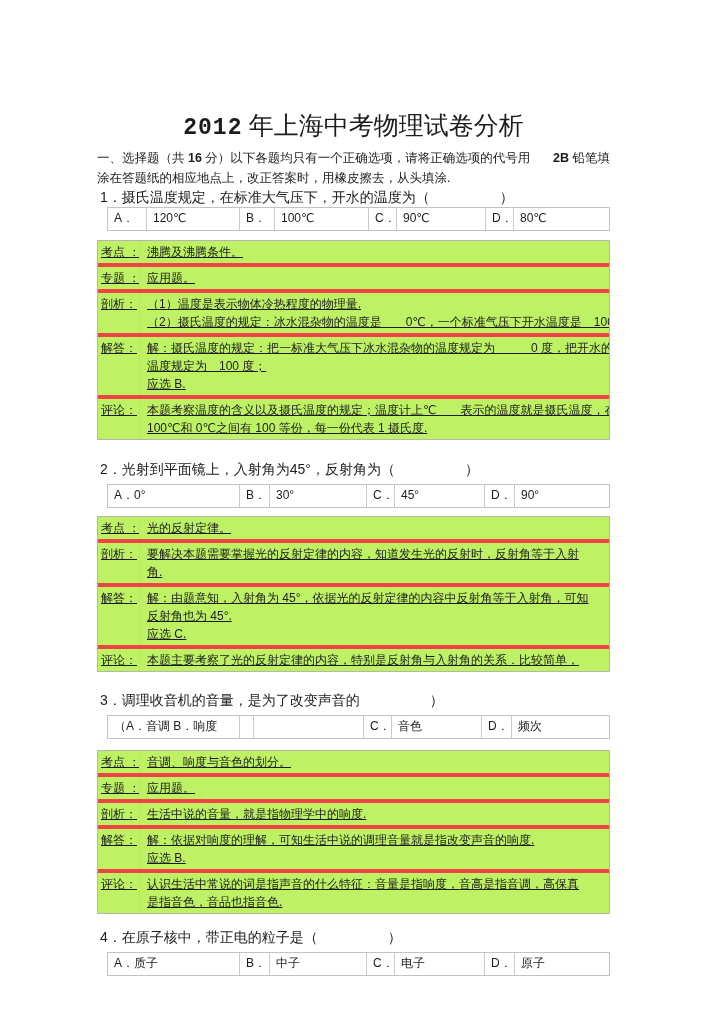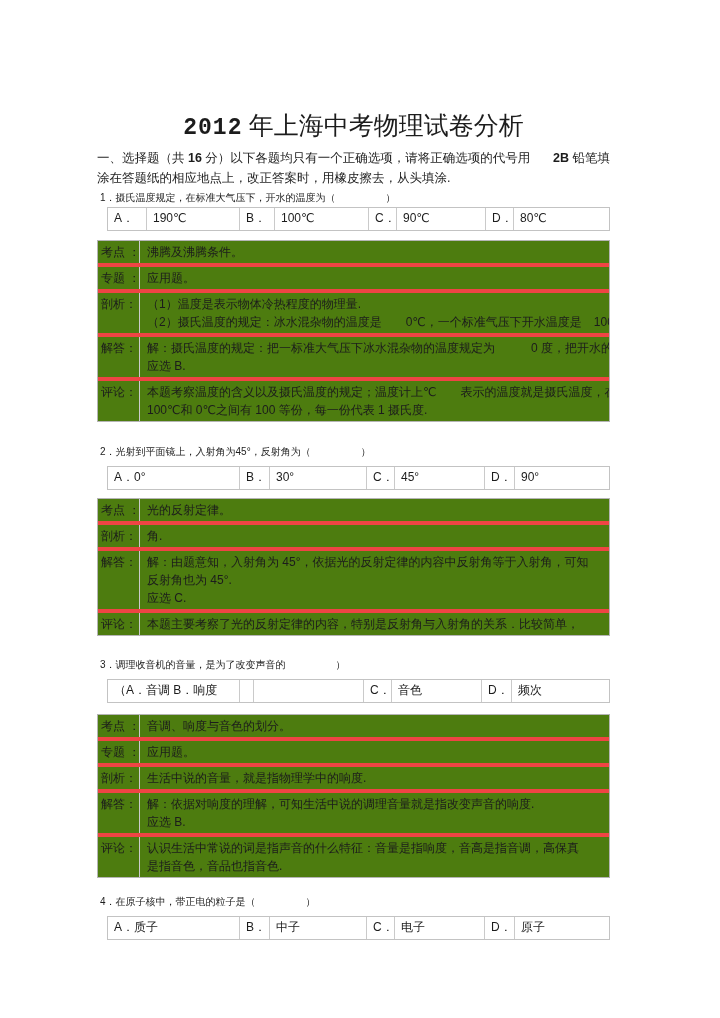--- a/index.html
+++ b/index.html
@@ -12,39 +12,39 @@
   .page{width:513px;margin-left:97px;padding-top:110px;box-sizing:content-box;}
 
   .doc-title{text-align:center;height:32px;line-height:32px;white-space:nowrap;}
   .doc-title .num{font-size:23px;font-weight:700;letter-spacing:1px;font-family:Liberation Mono, monospace;}
   .doc-title .cjk{font-size:25px;font-weight:400;font-family:"Liberation Serif","DejaVu Serif",serif;}
 
   .intro{margin-top:6px;font-size:12.5px;line-height:20px;}
   .intro-line1{display:flex;justify-content:space-between;white-space:nowrap;}
   .bold{font-weight:700;}
 
-  .q-text{margin-top:22px;padding-left:3px;font-size:10px;line-height:15px;white-space:nowrap;overflow:hidden;}
+  .q-text{margin-top:22px;padding-left:3px;font-size:14px;line-height:15px;white-space:nowrap;overflow:hidden;}
   .q-first{margin-top:2px;}
 
   .opt-row{
     margin-top:7px;margin-left:10px;width:503px;box-sizing:border-box;
     display:flex;border:1px solid #c3c3c3;font-size:12px;background:#fff;
   }
   .opt-row.first{margin-top:2px;}
   .opt-cell{
     box-sizing:border-box;flex:0 0 auto;
     border-left:1px solid #cacaca;
     padding:3px 0 4px 6px;line-height:15px;
     white-space:nowrap;overflow:hidden;
   }
   .opt-cell:first-child{border-left:none;}
 
   .an-table{
     margin-top:9px;width:513px;box-sizing:border-box;
-    border:1px solid #b5b5b5;font-size:12px;background:#4d7c0f;
+    border:1px solid #b5b5b5;font-size:12px;background:#bef264;text-decoration:underline;
   }
   .an-row{display:flex;border-top:4px solid #ef4444;}
   .an-row:first-child{border-top:none;}
   .an-label{
     flex:0 0 42px;box-sizing:border-box;
     padding:2px 0 2px 3px;border-right:1px solid #cbcbcb;
     line-height:18px;white-space:nowrap;overflow:hidden;
   }
   .an-content{flex:1;padding:2px 0 2px 7px;overflow:hidden;}
   .an-line{line-height:18px;white-space:nowrap;overflow:hidden;}
@@ -67,21 +67,21 @@
     <div class="intro-line1">
       <span><span>一、选择题（共 </span><span class="bold">16</span><span> 分）以下各题均只有一个正确选项，请将正确选项的代号用</span></span>
       <span><span class="bold">2B</span><span> 铅笔填</span></span>
     </div>
     <div>涂在答题纸的相应地点上，改正答案时，用橡皮擦去，从头填涂.</div>
   </div>
 
   <div class="q-text q-first">1．摄氏温度规定，在标准大气压下，开水的温度为（　　　　　）</div>
   <div class="opt-row first">
     <div class="opt-cell" style="width:38px">A．</div>
-    <div class="opt-cell" style="width:93px">190℃</div>
+    <div class="opt-cell" style="width:93px">120℃</div>
     <div class="opt-cell" style="width:35px">B．</div>
     <div class="opt-cell" style="width:94px">100℃</div>
     <div class="opt-cell" style="width:28px">C．</div>
     <div class="opt-cell" style="width:89px">90℃</div>
     <div class="opt-cell" style="width:28px">D．</div>
     <div class="opt-cell" style="width:96px">80℃</div>
   </div>
 
   <div class="an-table">
     <div class="an-row">
@@ -100,20 +100,21 @@
       <div class="an-label">剖析：</div>
       <div class="an-content">
         <div class="an-line">（1）温度是表示物体冷热程度的物理量.</div>
         <div class="an-line">（2）摄氏温度的规定：冰水混杂物的温度是　　0℃，一个标准气压下开水温度是　100℃.</div>
       </div>
     </div>
     <div class="an-row">
       <div class="an-label">解答：</div>
       <div class="an-content">
         <div class="an-line">解：摄氏温度的规定：把一标准大气压下冰水混杂物的温度规定为　　　0 度，把开水的</div>
+        <div class="an-line">温度规定为　100 度；</div>
         <div class="an-line">应选 B.</div>
       </div>
     </div>
     <div class="an-row">
       <div class="an-label">评论：</div>
       <div class="an-content">
         <div class="an-line">本题考察温度的含义以及摄氏温度的规定；温度计上℃　　表示的温度就是摄氏温度，在</div>
         <div class="an-line">100℃和 0℃之间有 100 等份，每一份代表 1 摄氏度.</div>
       </div>
     </div>
@@ -133,20 +134,21 @@
   <div class="an-table mt-t2">
     <div class="an-row">
       <div class="an-label">考点 ：</div>
       <div class="an-content">
           <div class="an-line">光的反射定律。</div>
         </div>
     </div>
     <div class="an-row">
       <div class="an-label">剖析：</div>
       <div class="an-content">
+        <div class="an-line">要解决本题需要掌握光的反射定律的内容，知道发生光的反射时，反射角等于入射</div>
         <div class="an-line">角.</div>
       </div>
     </div>
     <div class="an-row">
       <div class="an-label">解答：</div>
       <div class="an-content">
         <div class="an-line">解：由题意知，入射角为 45°，依据光的反射定律的内容中反射角等于入射角，可知</div>
         <div class="an-line">反射角也为 45°.</div>
         <div class="an-line">应选 C.</div>
       </div>

